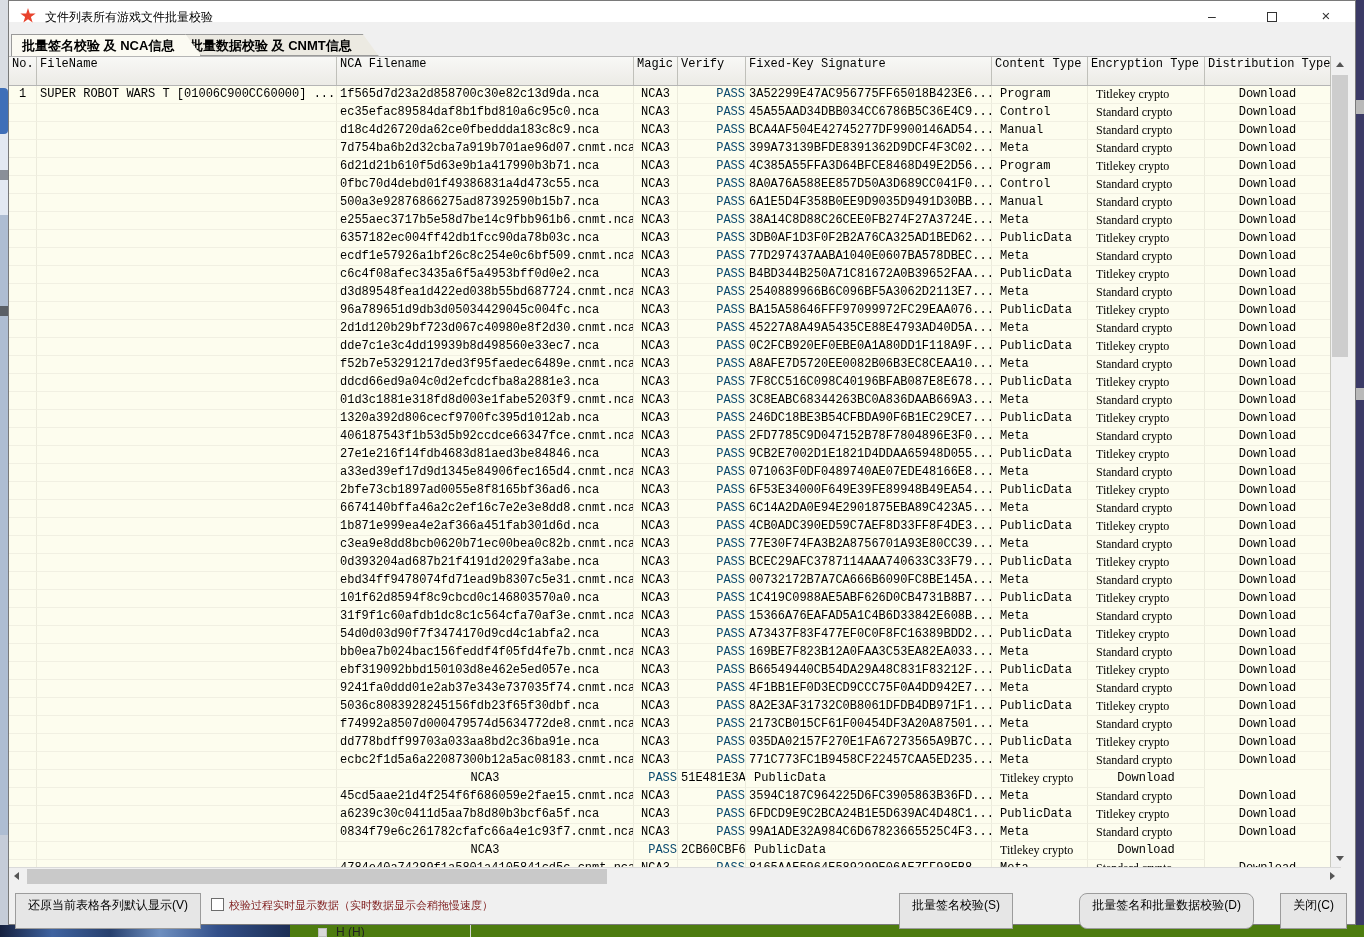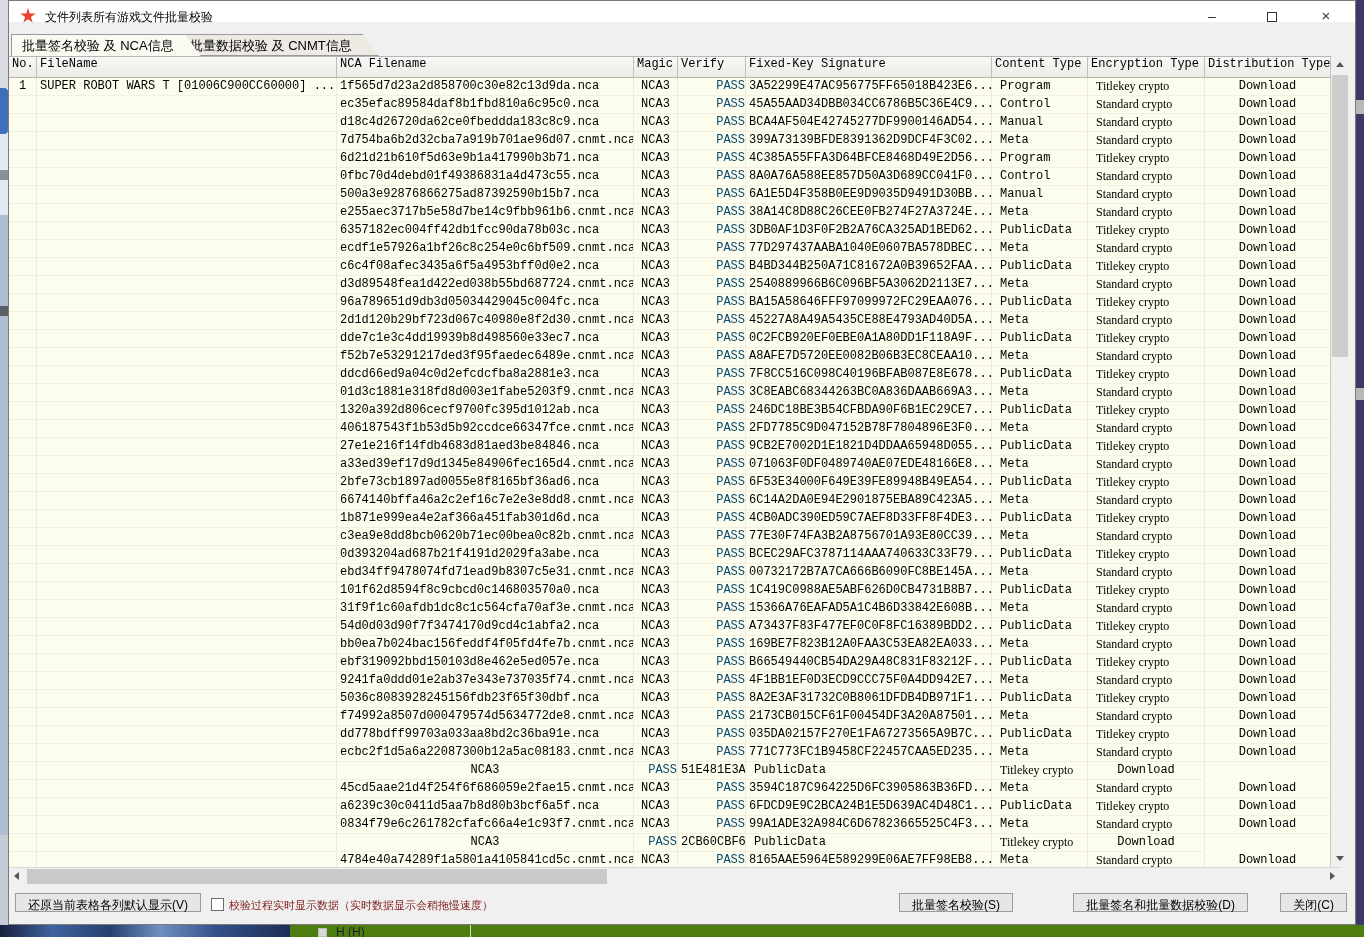--- a/index.html
+++ b/index.html
@@ -27,31 +27,31 @@
   #app-icon { position:absolute; left:11px; top:7px; width:16px; height:16px; background:#e8432d;
      clip-path:polygon(50% 0%,61% 35%,98% 35%,68% 57%,79% 91%,50% 70%,21% 91%,32% 57%,2% 35%,39% 35%); }
   #title-text { position:absolute; left:36px; top:8px; font-size:12px; color:#000; }
   .winbtn { position:absolute; top:0; width:46px; height:30px; text-align:center; line-height:30px;
      font-size:14px; color:#333; }
   #btn-min{ right:120px; } #btn-max{ right:60px; } #btn-close{ right:6px; font-size:15px; }
   #btn-max span { display:inline-block; width:10px; height:10px; border:1px solid #333; vertical-align:middle; }
 
   
   #tabbar { position:absolute; left:2px; top:33px; height:22px; }
-  .tab { position:absolute; top:0; height:22px; padding:0 26px 0 10px; font-size:13px; font-weight:normal;
+  .tab { position:absolute; top:0; height:22px; padding:0 26px 0 10px; font-size:13px; font-weight:bold;
      color:#000; line-height:22px; white-space:nowrap;
      clip-path:polygon(0 0,calc(100% - 16px) 0,100% 100%,0 100%);
      border:1px solid #9a9a9a; }
   .tab.active { left:0; background:#fbfaf2; z-index:2; border-bottom:none; }
   .tab.inactive { left:168px; background:#eceae2; z-index:1; }
 
   
   #grid { position:absolute; left:0; top:55px; width:1322px; }
   .hdr, .row { display:grid; grid-template-columns:28px 300px 297px 44px 68px 246px 96px 117px 126px; }
-  .hdr { height:22px; background:linear-gradient(#f8f8f6,#ecebe6); border-top:1px solid #b5b5b5; border-bottom:1px solid #b5b5b5; }
+  .hdr { height:30px; background:linear-gradient(#f8f8f6,#ecebe6); border-top:1px solid #b5b5b5; border-bottom:1px solid #b5b5b5; }
   .hdr span { font-size:12px; line-height:15px; padding-left:3px; color:#000;
      border-right:1px solid #c0c0ba; overflow:hidden; white-space:nowrap; }
   #body { height:797px; overflow:hidden; background:#fdfdee; border-right:1px solid #c9c9c0; }
   .row { height:18px; background:#fdfdee; }
   .row span { font-size:12px; line-height:17px; padding-left:3px; color:#000;
      border-right:1px solid #ecebdc; border-bottom:1px solid #f1f0e2;
      overflow:hidden; white-space:nowrap; }
   .row .c-no { text-align:center; padding-left:0; }
   .row .c-magic, .row .c-dist { text-align:center; padding-left:0; }
   .row .c-verify { text-align:right; padding-left:0; color:#0c4a6e; }
@@ -68,28 +68,28 @@
   #hs-left { left:0; } #hs-right { right:0; }
   #hs-thumb { position:absolute; left:18px; top:1px; width:580px; height:15px; background:#c9c9c9; }
   .tri { position:absolute; width:0; height:0; }
   .tri-up    { left:5px; top:6px; border-left:4px solid transparent; border-right:4px solid transparent; border-bottom:5px solid #555; }
   .tri-down  { left:5px; top:6px; border-left:4px solid transparent; border-right:4px solid transparent; border-top:5px solid #555; }
   .tri-left  { left:5px; top:4px; border-top:4px solid transparent; border-bottom:4px solid transparent; border-right:5px solid #555; }
   .tri-right { left:6px; top:4px; border-top:4px solid transparent; border-bottom:4px solid transparent; border-left:5px solid #555; }
 
   
   #footer { position:absolute; left:0; right:0; top:883px; height:40px; background:#f0f0f0; }
-  .pbtn { position:absolute; top:9px; height:19px; background:#e6e6e6; border:1px solid #9c9c9c;
+  .pbtn { position:absolute; top:9px; height:36px; background:#e6e6e6; border:1px solid #9c9c9c;
      font-size:12px; color:#000; line-height:23px; padding:0 12px; white-space:nowrap; }
   #btn-restore { left:6px; }
   #chk-wrap { position:absolute; left:202px; top:14px; height:16px; font-size:11px; color:#7f1d1d; white-space:nowrap; }
   #chk-box { display:inline-block; width:13px; height:13px; background:#fff; border:1px solid #6d6d6d;
      vertical-align:-2px; margin-right:5px; }
   #btn-sign  { right:342px;text-align:center; }
-  #btn-both  { right:107px; }
+  #btn-both  { right:101px;border-radius:8px; }
   #btn-close2{ right:8px; }
 </style>
 </head>
 <body>
 
 <div id="left-strip">
   <div class="frag" style="top:0;height:88px;background:#d9dde3;"></div>
   <div class="frag" style="top:88px;height:46px;background:#3f6fb8;border-radius:0 4px 4px 0;"></div>
   <div class="frag" style="top:170px;height:10px;background:#8a8f98;"></div>
   <div class="frag" style="top:215px;height:620px;background:#aebdd2;"></div>

